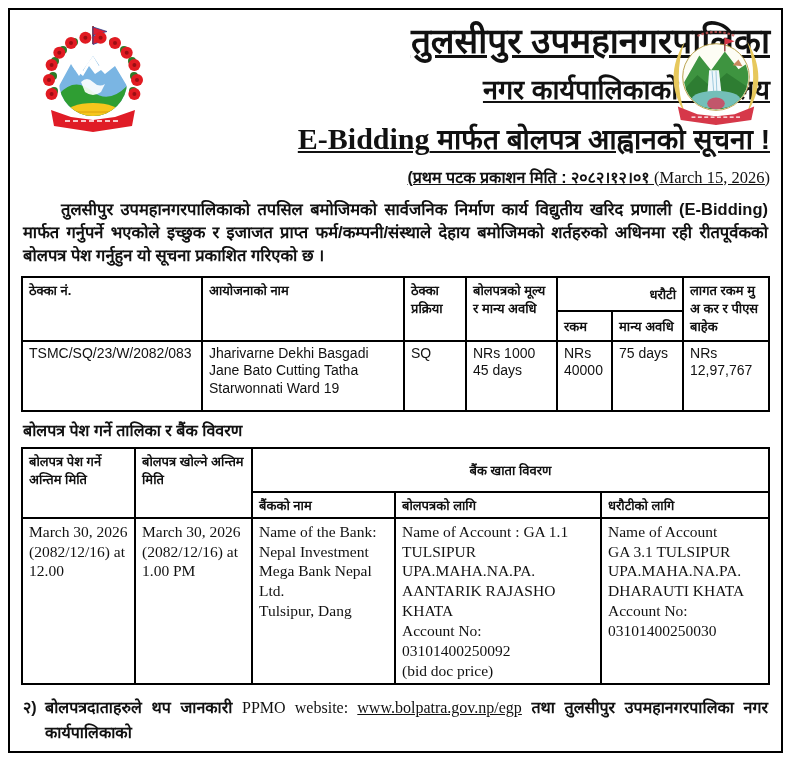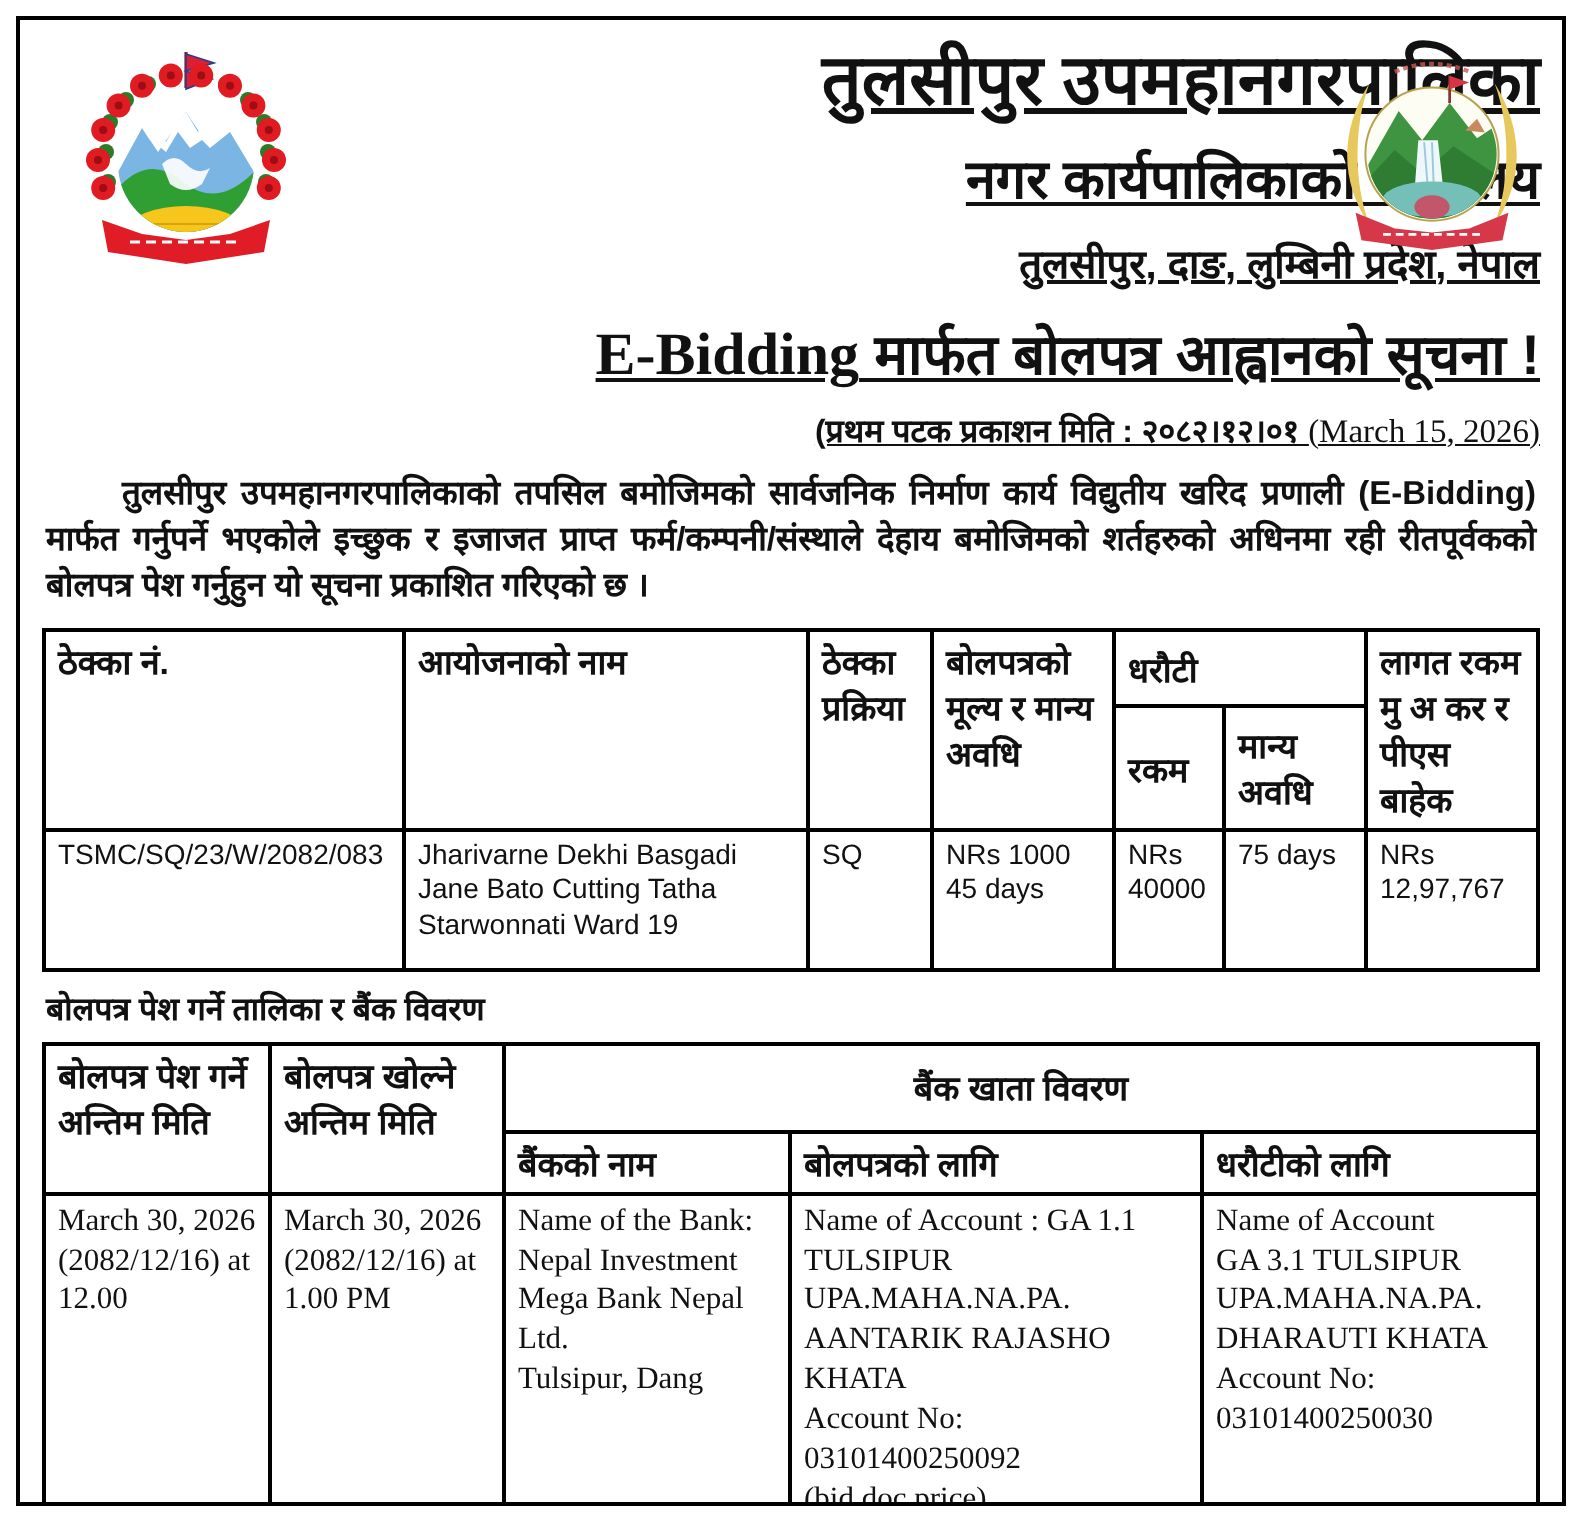--- a/index.html
+++ b/index.html
@@ -13,23 +13,23 @@
   .office{font-size:27px;font-weight:bold;margin-top:9px;}
   .addr{font-size:20px;font-weight:bold;margin-top:11px;}
   .notice{font-size:28px;font-weight:bold;margin-top:12px;}
   .notice .en{font-family:"Liberation Serif","DejaVu Serif",serif;font-size:30px;}
   .pub{font-size:16px;font-weight:bold;margin-top:9px;}
   .pub .en{font-family:"Liberation Serif","DejaVu Serif",serif;font-weight:normal;font-size:16.5px;}
   .intro{font-size:16.5px;font-weight:bold;line-height:1.42;text-align:justify;
          text-indent:38px;margin:10px 2px 8px;}
   table{border-collapse:collapse;width:100%;table-layout:fixed;}
   th,td{border:2px solid #000;padding:3px 6px;vertical-align:top;text-align:left;box-sizing:border-box;}
-  th{font-size:17px;font-weight:bold;}
+  th{font-size:13px;font-weight:bold;}
   .t1 td{font-size:14px;font-family:"Liberation Sans","DejaVu Sans",sans-serif;line-height:1.25;}
-  .t1 .grp{text-align:left;vertical-align:middle;}
+  .t1 .grp{text-align:right;vertical-align:middle;}
   .t1 .sub{vertical-align:middle;}
   .preline{white-space:pre-line;}
   .section-title{font-size:16px;font-weight:bold;margin:7px 2px 6px;}
   .t2 td{font-size:15.5px;font-family:"Liberation Serif","DejaVu Serif",serif;line-height:1.28;}
   .t2 .grp{text-align:center;vertical-align:middle;}
   .note{margin:11px 2px 0;font-size:16px;line-height:1.55;text-align:justify;position:relative;padding-left:22px;}
   .note .num{position:absolute;left:0;top:0;font-weight:bold;}
   .note .np{font-weight:bold;}
   .note .en{font-family:"Liberation Serif","DejaVu Serif",serif;}
   .note a{color:#111;text-decoration:underline;font-family:"Liberation Serif","DejaVu Serif",serif;}
@@ -124,21 +124,20 @@
         <line x1="58" y1="26" x2="58" y2="12" stroke="#8a3333" stroke-width="1.4"></line>
         <path d="M58,12 L68,15.5 L58,19 Z" fill="#d63545"></path>
       </g>
       <path d="M10,82 L30,90 L49,92 L68,90 L88,82 L85,96 L49,101 L13,96 Z" fill="#d63849"></path>
       <path d="M24,93 L74,93" stroke="#ffffff" stroke-width="1.4" stroke-dasharray="4 2.5"></path>
       <path d="M30,10 Q49,2 68,10" stroke="#cc5555" stroke-width="2.2" fill="none" stroke-dasharray="2.5 2" opacity="0.8"></path>
     </svg>
 
     <div class="org">तुलसीपुर उपमहानगरपालिका</div>
     <div class="office">नगर कार्यपालिकाको कार्यालय</div>
-    <div class="addr">तुलसीपुर, दाङ, लुम्बिनी प्रदेश, नेपाल</div>
     <div class="notice"><span class="en">E-Bidding</span><span> मार्फत बोलपत्र आह्वानको सूचना !</span></div>
     <div class="pub"><span>(प्रथम पटक प्रकाशन मिति : २०८२।१२।०१ </span><span class="en">(March 15, 2026)</span></div>
   </div>
 
   <p class="intro">तुलसीपुर उपमहानगरपालिकाको तपसिल बमोजिमको सार्वजनिक निर्माण कार्य विद्युतीय खरिद प्रणाली (E-Bidding) मार्फत गर्नुपर्ने भएकोले इच्छुक र इजाजत प्राप्त फर्म/कम्पनी/संस्थाले देहाय बमोजिमको शर्तहरुको अधिनमा रही रीतपूर्वकको बोलपत्र पेश गर्नुहुन यो सूचना प्रकाशित गरिएको छ ।</p>
 
   <table class="t1">
     <colgroup>
       <col style="width:180px">
         <col style="width:202px">

